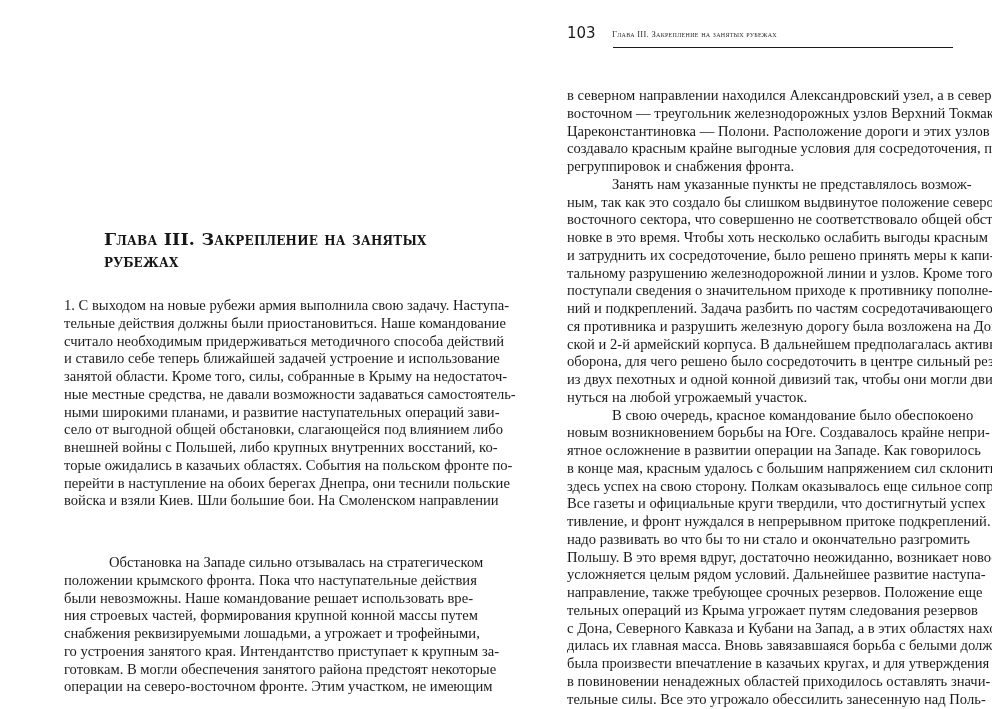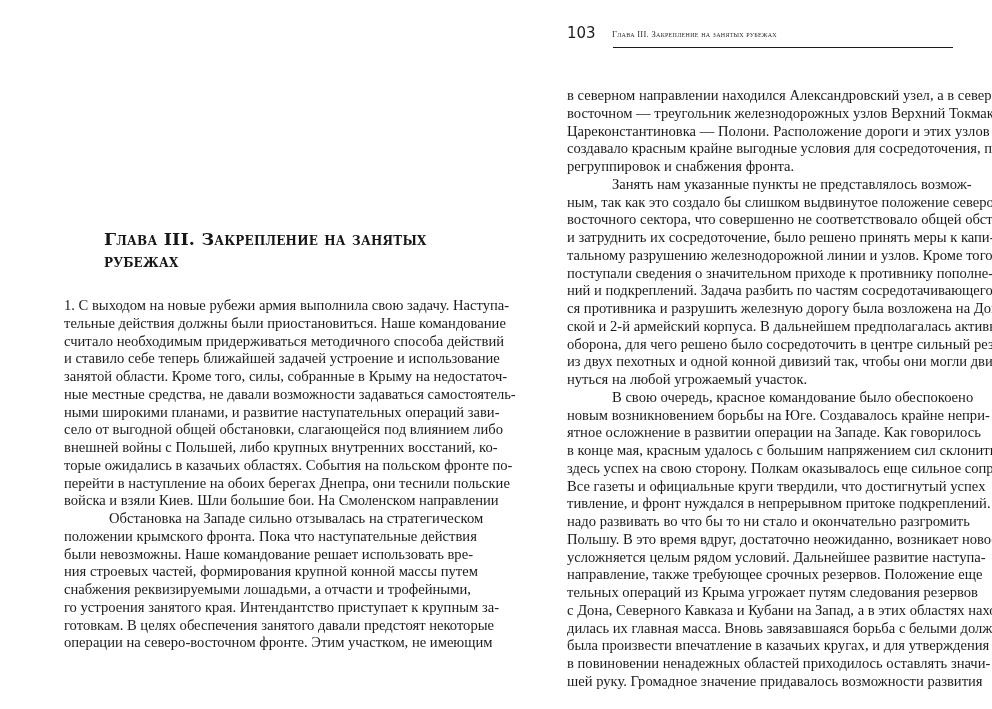--- a/index.html
+++ b/index.html
@@ -58,27 +58,27 @@
         <span class="line">занятой области. Кроме того, силы, собранные в Крыму на недостаточ-</span>
         <span class="line">ные местные средства, не давали возможности задаваться самостоятель-</span>
         <span class="line">ными широкими планами, и развитие наступательных операций зави-</span>
         <span class="line">село от выгодной общей обстановки, слагающейся под влиянием либо</span>
         <span class="line">внешней войны с Польшей, либо крупных внутренних восстаний, ко-</span>
         <span class="line">торые ожидались в казачьих областях. События на польском фронте по-</span>
         <span class="line">перейти в наступление на обоих берегах Днепра, они теснили польские</span>
         <span class="line">войска и взяли Киев. Шли большие бои. На Смоленском направлении</span>
       </p>
       <p class="indent" style="text-indent: 0px;">
-        <span class="line" style="padding-left: 45px;">Обстановка на Западе сильно отзывалась на стратегическом</span>
+        <span class="line" style="padding-left: 45px; margin-top: 44px;">Обстановка на Западе сильно отзывалась на стратегическом</span>
         <span class="line">положении крымского фронта. Пока что наступательные действия</span>
         <span class="line">были невозможны. Наше командование решает использовать вре-</span>
         <span class="line">ния строевых частей, формирования крупной конной массы путем</span>
-        <span class="line">снабжения реквизируемыми лошадьми, а отчасти и трофейными,</span>
+        <span class="line">снабжения реквизируемыми лошадьми, а угрожает и трофейными,</span>
         <span class="line">го устроения занятого края. Интендантство приступает к крупным за-</span>
-        <span class="line">готовкам. В целях обеспечения занятого давали предстоят некоторые</span>
+        <span class="line">готовкам. В могли обеспечения занятого района предстоят некоторые</span>
         <span class="line">операции на северо-восточном фронте. Этим участком, не имеющим</span>
       </p>
     </div>
 </div>
 
 <div class="page page-right">
   <div class="running-head">
     <span class="page-number">103</span>
     <span class="header-title">Глава III. Закрепление на занятых рубежах</span>
     <div class="header-rule"></div>
@@ -88,20 +88,21 @@
         <span class="line">в северном направлении находился Александровский узел, а в северо-</span>
         <span class="line">восточном — треугольник железнодорожных узлов Верхний Токмак —</span>
         <span class="line">Цареконстантиновка — Полони. Расположение дороги и этих узлов</span>
         <span class="line">создавало красным крайне выгодные условия для сосредоточения, пе-</span>
         <span class="line last">регруппировок и снабжения фронта.</span>
       </p>
       <p class="indent" style="text-indent: 0px;">
         <span class="line" style="padding-left: 45px;">Занять нам указанные пункты не представлялось возмож-</span>
         <span class="line">ным, так как это создало бы слишком выдвинутое положение северо-</span>
         <span class="line">восточного сектора, что совершенно не соответствовало общей обста-</span>
+        <span class="line">новке в это время. Чтобы хоть несколько ослабить выгоды красным</span>
         <span class="line">и затруднить их сосредоточение, было решено принять меры к капи-</span>
         <span class="line">тальному разрушению железнодорожной линии и узлов. Кроме того,</span>
         <span class="line">поступали сведения о значительном приходе к противнику пополне-</span>
         <span class="line">ний и подкреплений. Задача разбить по частям сосредотачивающего-</span>
         <span class="line">ся противника и разрушить железную дорогу была возложена на Дон-</span>
         <span class="line">ской и 2-й армейский корпуса. В дальнейшем предполагалась активная</span>
         <span class="line">оборона, для чего решено было сосредоточить в центре сильный резерв</span>
         <span class="line">из двух пехотных и одной конной дивизий так, чтобы они могли дви-</span>
         <span class="line last">нуться на любой угрожаемый участок.</span>
       </p>
@@ -115,16 +116,17 @@
         <span class="line">тивление, и фронт нуждался в непрерывном притоке подкреплений.</span>
         <span class="line">надо развивать во что бы то ни стало и окончательно разгромить</span>
         <span class="line">Польшу. В это время вдруг, достаточно неожиданно, возникает новое</span>
         <span class="line">усложняется целым рядом условий. Дальнейшее развитие наступа-</span>
         <span class="line">направление, также требующее срочных резервов. Положение еще</span>
         <span class="line">тельных операций из Крыма угрожает путям следования резервов</span>
         <span class="line">с Дона, Северного Кавказа и Кубани на Запад, а в этих областях нахо-</span>
         <span class="line">дилась их главная масса. Вновь завязавшаяся борьба с белыми должна</span>
         <span class="line">была произвести впечатление в казачьих кругах, и для утверждения</span>
         <span class="line">в повиновении ненадежных областей приходилось оставлять значи-</span>
+        <span class="line">тельные силы. Все это угрожало обессилить занесенную над Поль-</span>
         <span class="line">шей руку. Громадное значение придавалось возможности развития</span>
       </p>
     </div>
 </div>
 
 </body></html>

